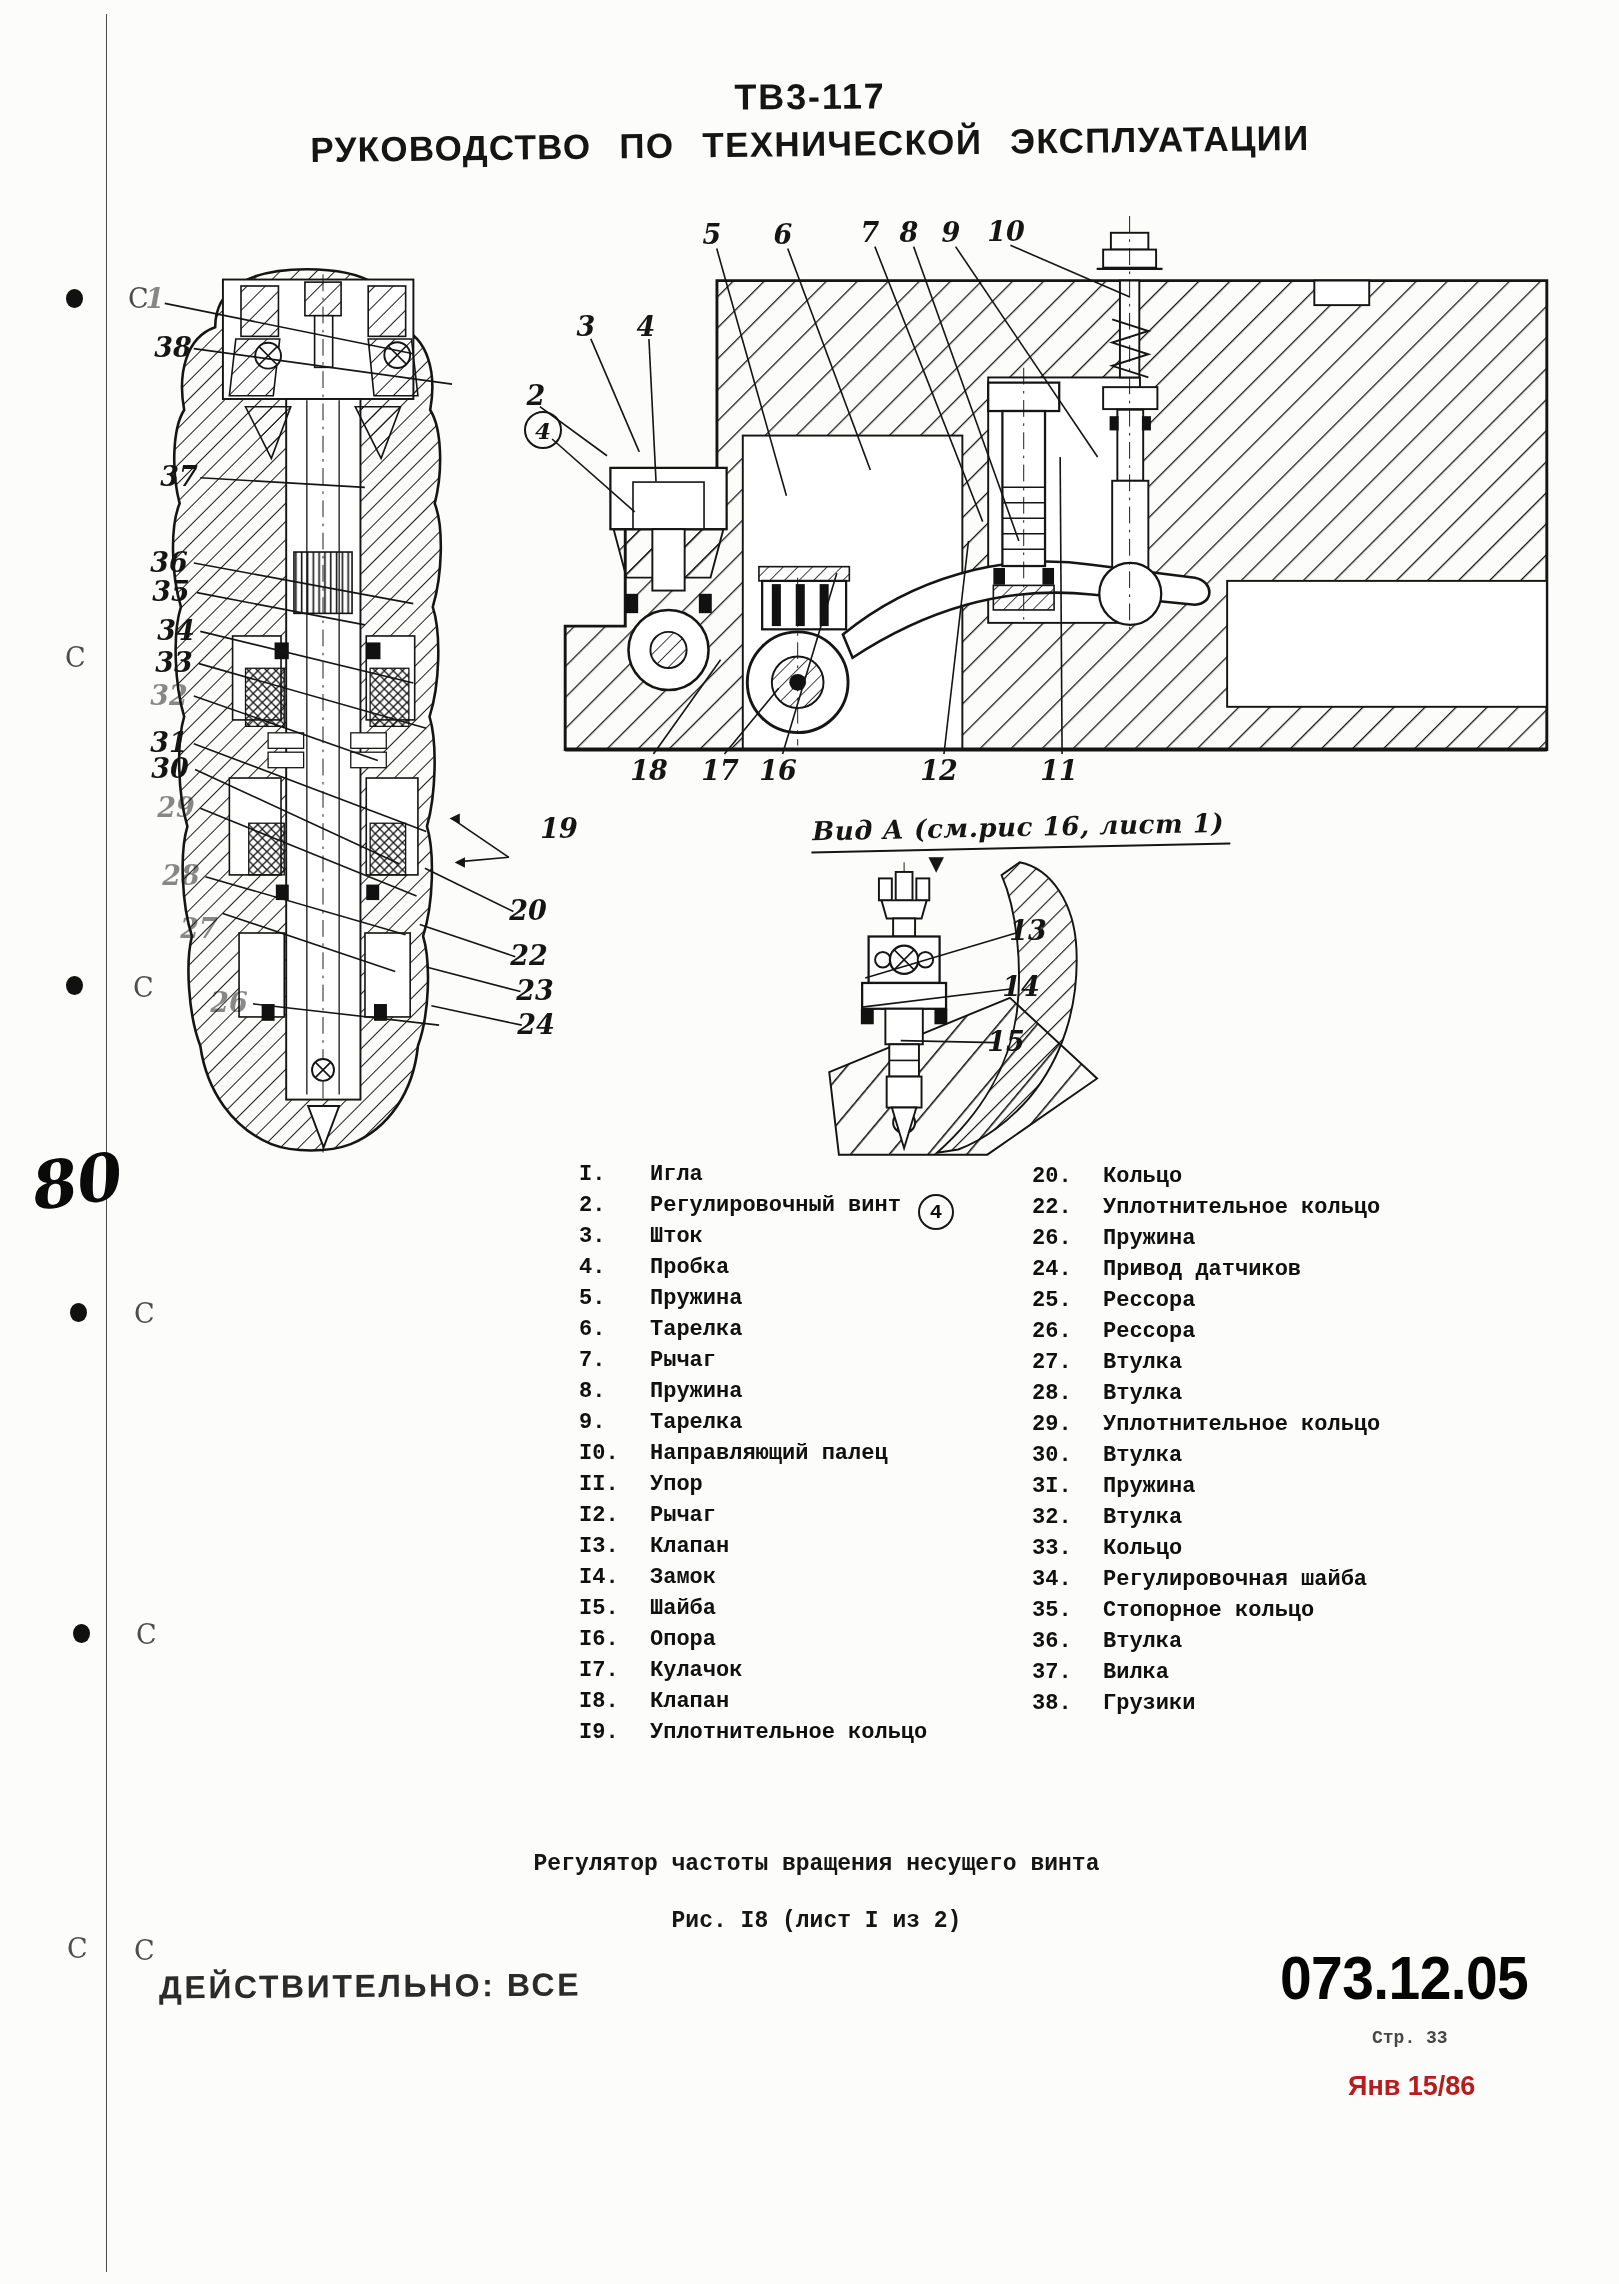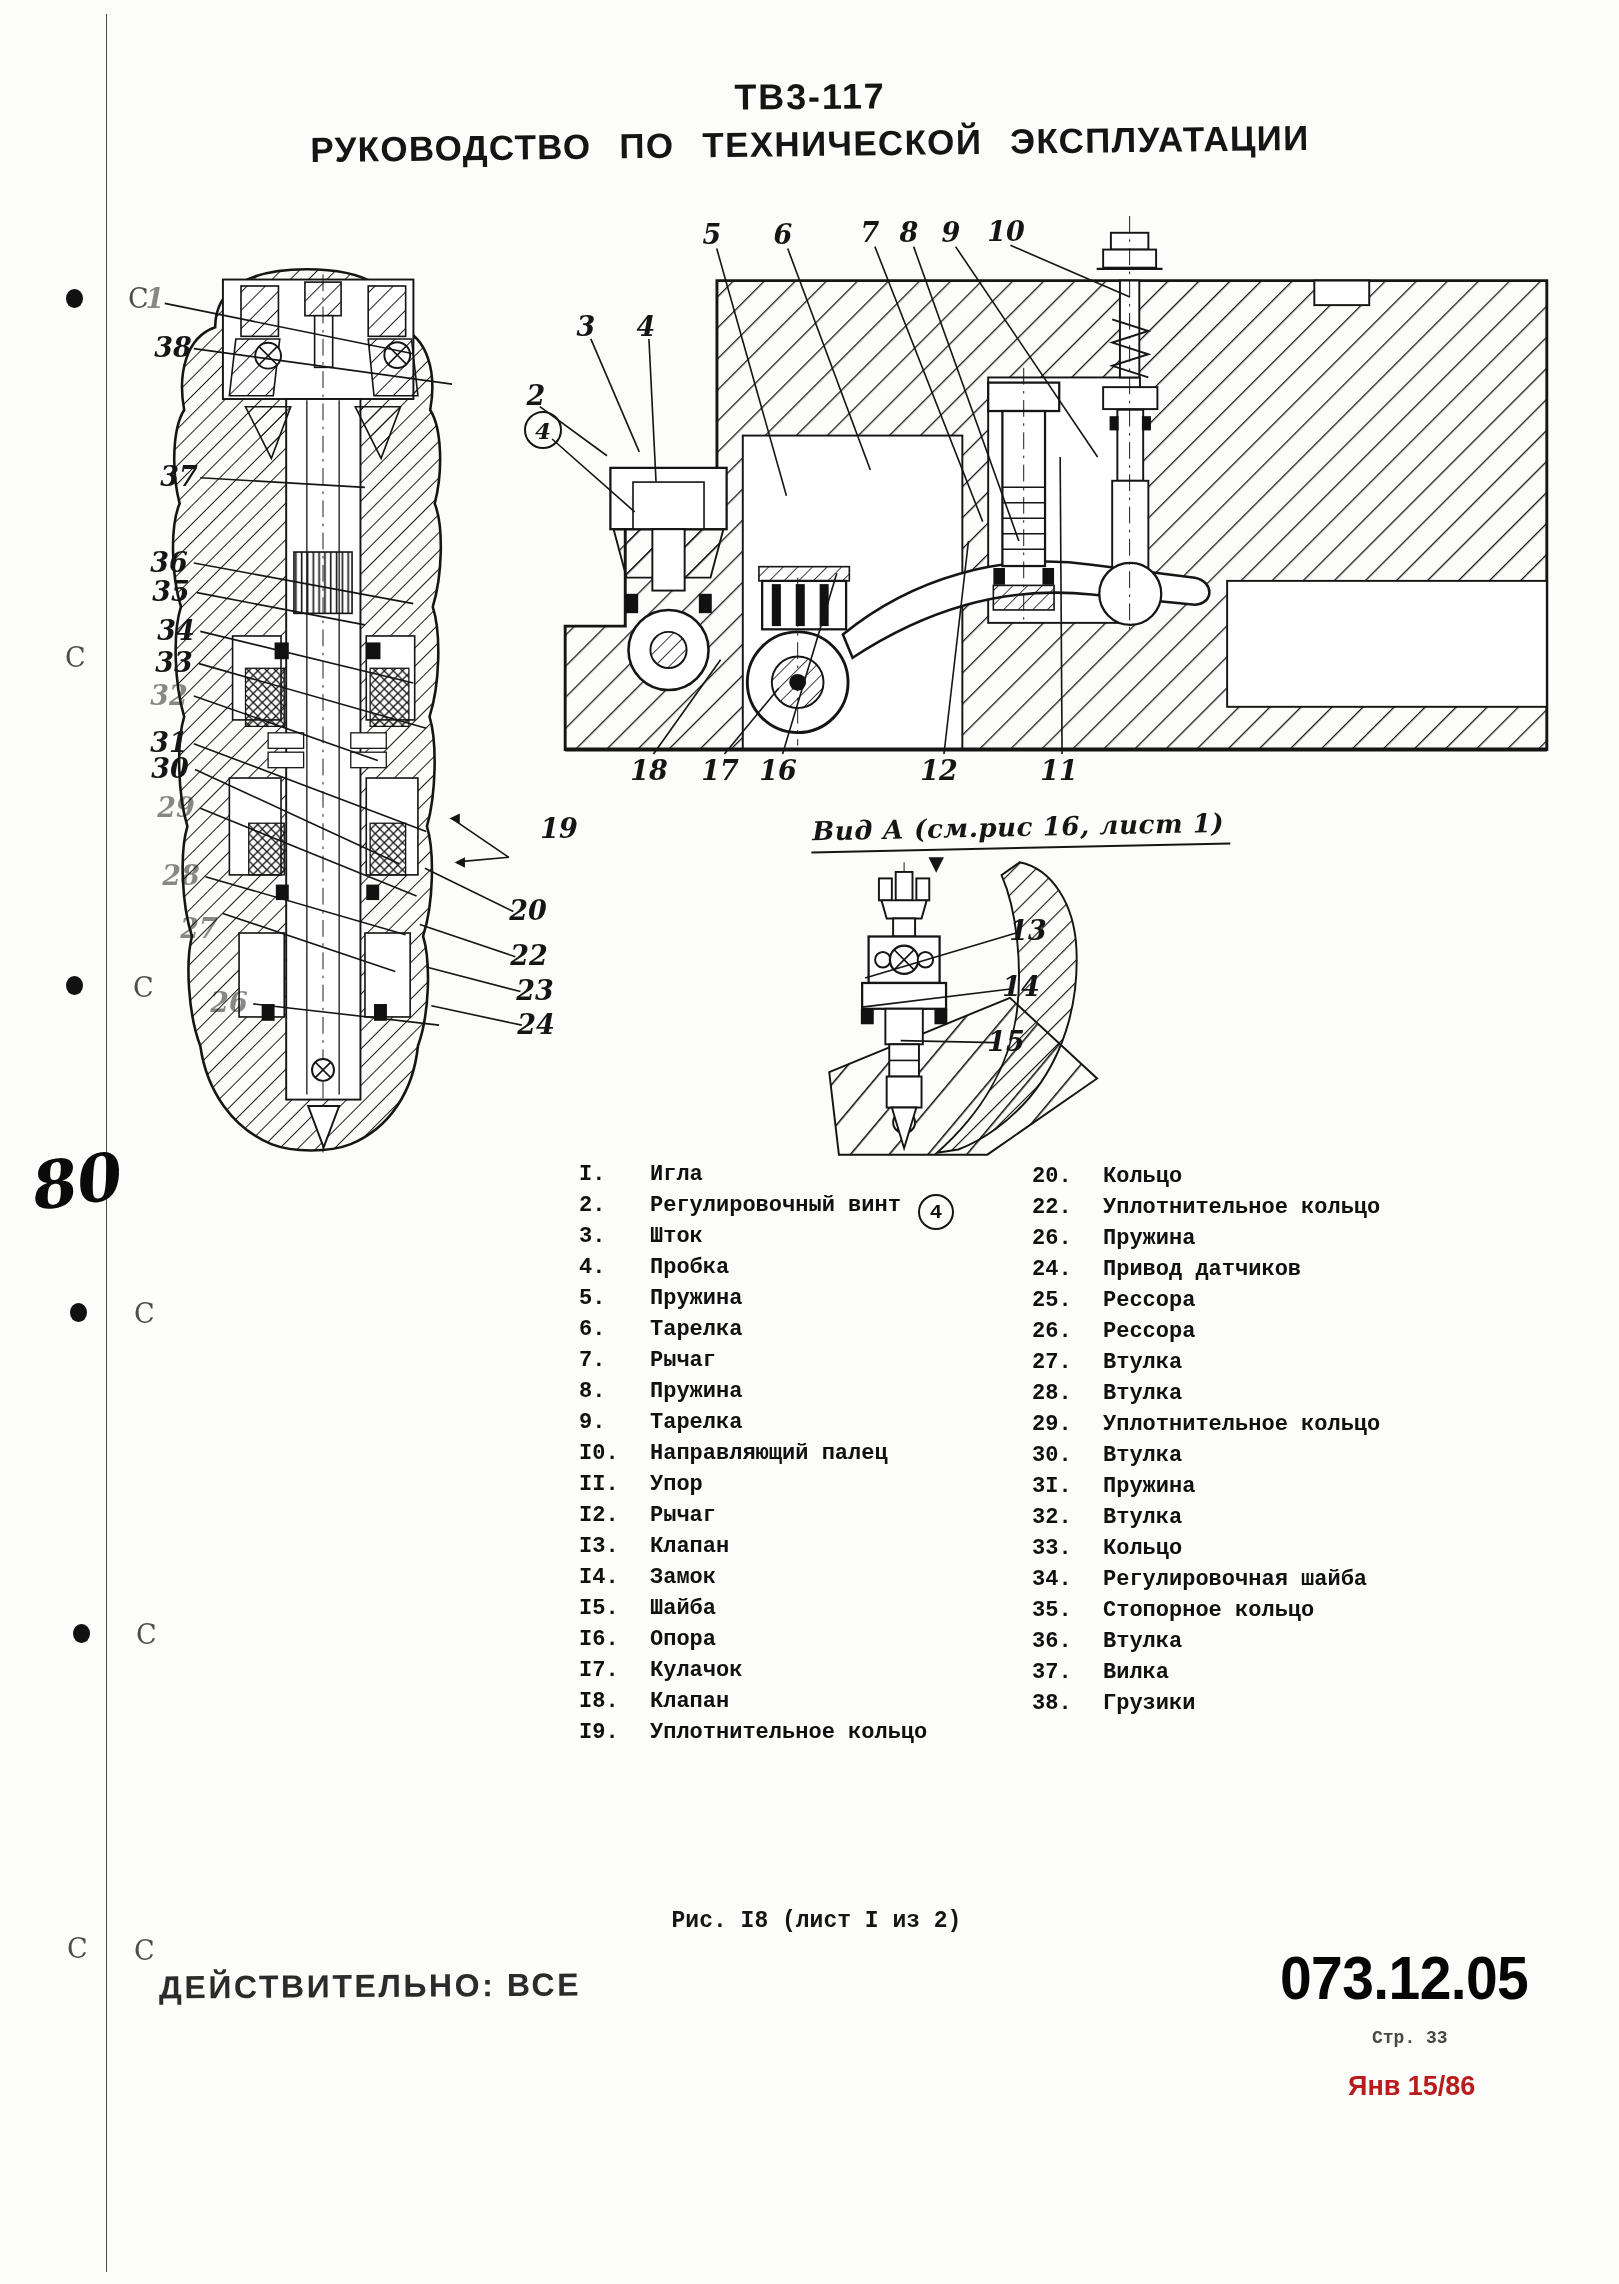--- a/index.html
+++ b/index.html
@@ -357,20 +357,21 @@
       <div class="prow"><span class="pnum">3I.</span><span class="pname">Пружина</span></div>
       <div class="prow"><span class="pnum">32.</span><span class="pname">Втулка</span></div>
       <div class="prow"><span class="pnum">33.</span><span class="pname">Кольцо</span></div>
       <div class="prow"><span class="pnum">34.</span><span class="pname">Регулировочная шайба</span></div>
       <div class="prow"><span class="pnum">35.</span><span class="pname">Стопорное кольцо</span></div>
       <div class="prow"><span class="pnum">36.</span><span class="pname">Втулка</span></div>
       <div class="prow"><span class="pnum">37.</span><span class="pname">Вилка</span></div>
       <div class="prow"><span class="pnum">38.</span><span class="pname">Грузики</span></div>
     </section>
 
+  <div class="abs caption1">Регулятор частоты вращения несущего винта</div>
   <div class="abs caption2">Рис. I8 (лист I из 2)</div>
 
   <div class="abs validity">ДЕЙСТВИТЕЛЬНО: ВСЕ</div>
   <div class="abs doc-number">073.12.05</div>
   <div class="abs page-ref">Стр. 33</div>
   <div class="abs date-ref">Янв 15/86</div>
 </div>
 
 
 </body></html>

